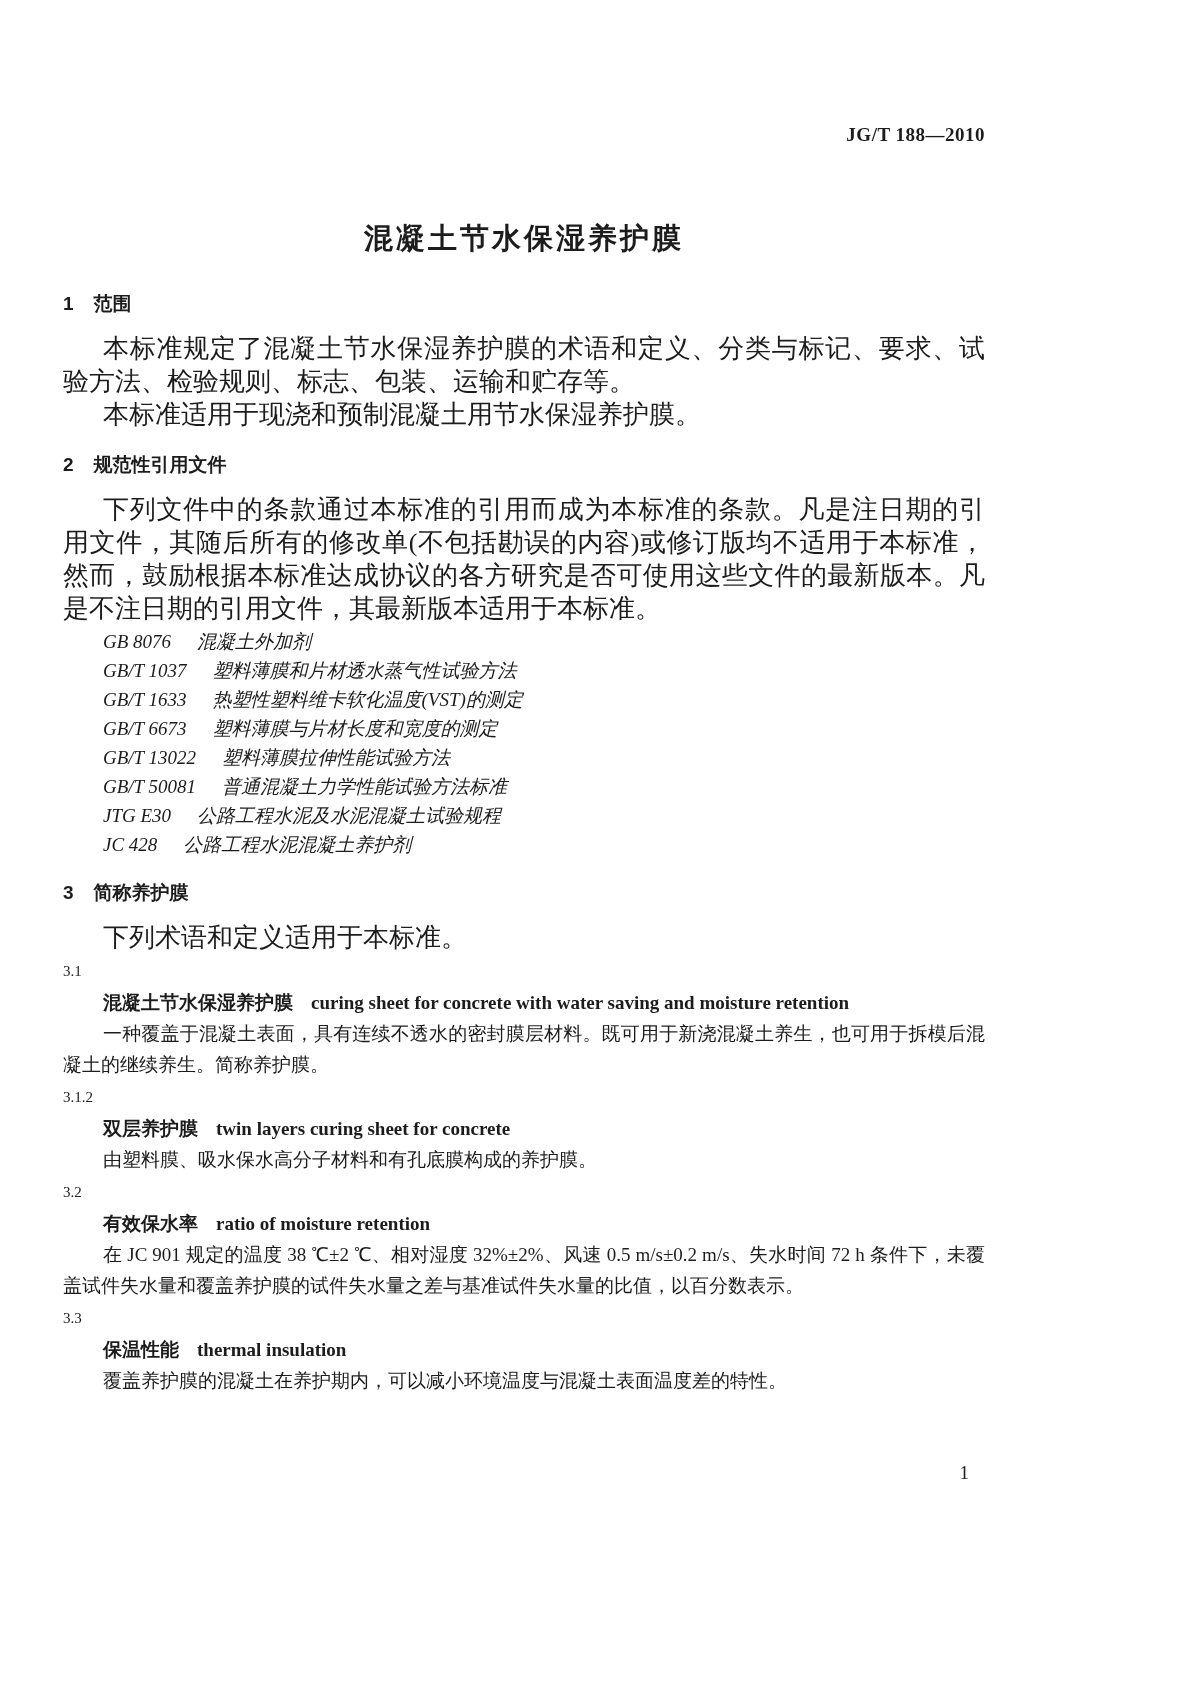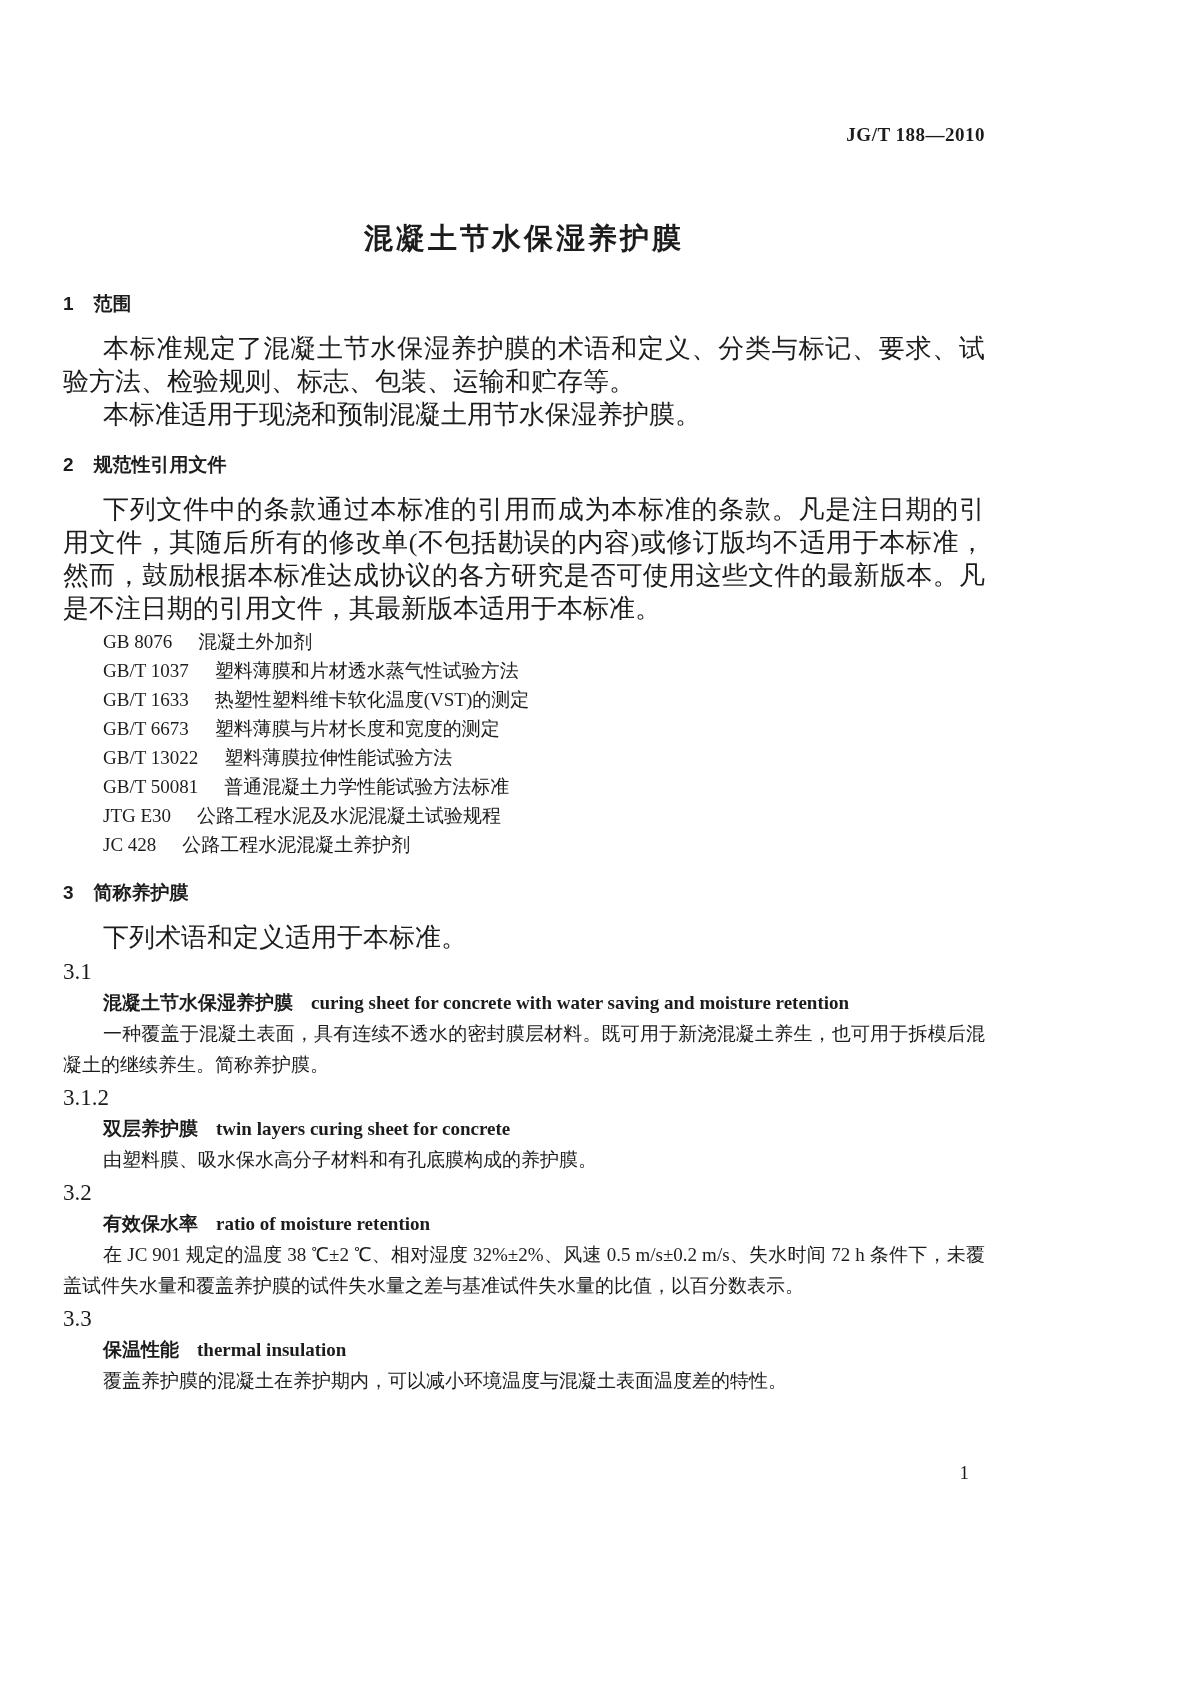--- a/index.html
+++ b/index.html
@@ -40,29 +40,29 @@
     margin-top: 22px;
     margin-bottom: 16px;
   }
   .h-num { margin-right: 20px; }
   .para {
     font-size: 26px;
     line-height: 33px;
     text-align: justify;
   }
   .indent { text-indent: 40px; }
-  .ref-list { margin-top: 2px; }
+  .ref-list { margin-top: 2px; font-style: italic; }
   .ref-item {
     font-size: 19px;
     line-height: 29px;
     padding-left: 40px;
   }
   .ref-title { margin-left: 26px; }
   .term-num {
-    font-size: 23px;
+    font-size: 15px;
     line-height: 31px;
     margin-top: 2px;
   }
   .term-line {
     padding-left: 40px;
     font-size: 19px;
     line-height: 31px;
     font-weight: 700;
   }
   .term-zh { font-family: "Liberation Sans", sans-serif; font-weight: 700; }

